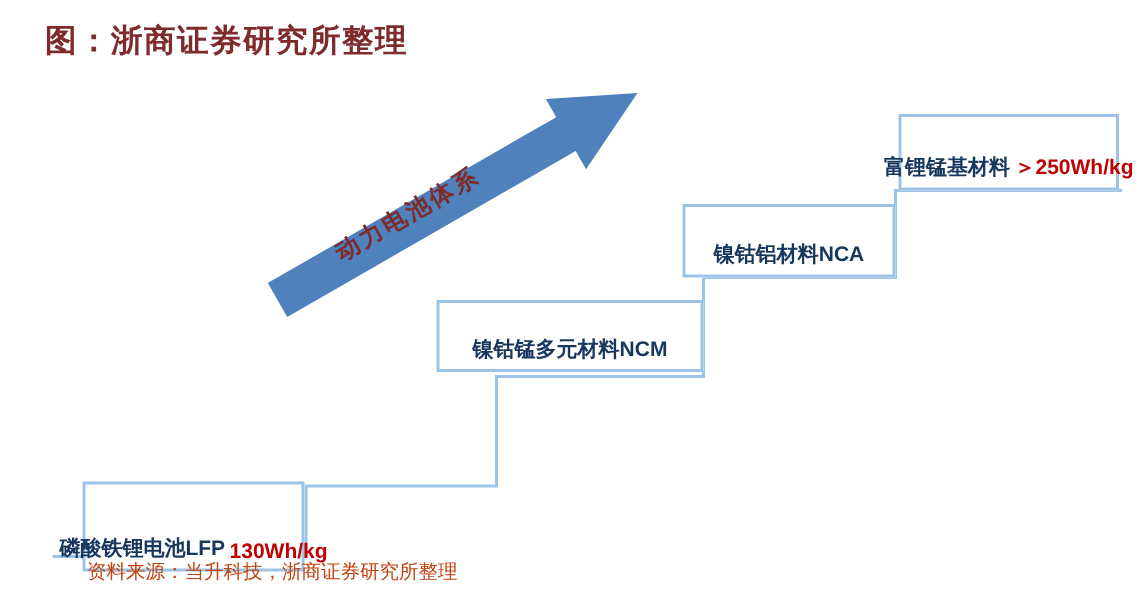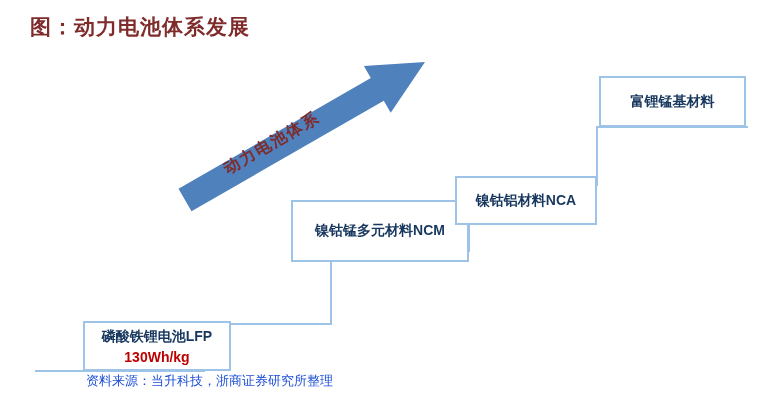--- a/index.html
+++ b/index.html
@@ -37,78 +37,78 @@
     font-weight: bold;
     letter-spacing: 2px;
     color: var(--title-text, #7F2B2B);
     z-index: 3;
   }
   .step-box {
     position: absolute;
     background: #ffffff;
     border: 2px solid var(--box-border, #9DC3E6);
     display: flex;
-    flex-direction: column;
+    flex-direction: row;
     justify-content: center;
-    align-items: center;
+    align-items: flex-end;
     gap: 3px;
-    padding: 18px 4px;
+    padding: 4px 4px;
     z-index: 2;
   }
   .step-name {
     font-size: 14px;
     font-weight: bold;
     color: var(--name-text, #17375E);
     white-space: nowrap;
   }
   .step-value {
     font-size: 14px;
     font-weight: bold;
     color: var(--value-text, #C00000);
     white-space: nowrap;
   }
   .source {
     position: absolute;
     left: 58px;
     top: 372px;
     font-size: 13px;
-    color: #1d4ed8;
+    color: #c2410c;
     z-index: 2;
-    margin-left: 28px;
   }
 </style>
 </head>
 <body>
 
 <div class="canvas">
 
-  <h1 class="title">图：动力电池体系发展</h1>
+  <h1 class="title">图：浙商证券研究所整理</h1>
 
   <svg class="stairs-svg" viewBox="0 0 764 409" aria-hidden="true">
 
     <polyline points="35,371 204,371 204,324 331,324 331,251 469,251 469,185 597,185 597,127 748,127" fill="none" stroke="var(--step-line, #9DC3E6)" stroke-width="2"></polyline>
 
     <polygon points="191.5,211.3 383.8,100.7 390.7,112.8 425,62 363.9,66 370.8,78.1 178.5,188.7" fill="var(--arrow-fill, #4F81BD)"></polygon>
   </svg>
 
   <div class="arrow-label">动力电池体系</div>
 
-  <div class="step-box" style="left:55px; top:321px; width:148px; height:50px;margin-left:28px;">
+  <div class="step-box" style="left:55px; top:321px; width:148px; height:60px;">
     <div class="step-name">磷酸铁锂电池LFP</div>
     <div class="step-value">130Wh/kg</div>
   </div>
 
 
-  <div class="step-box" style="left:291px; top:200px; width:178px; height:62px;">
+  <div class="step-box" style="left:291px; top:200px; width:178px; height:48px;">
     <div class="step-name">镍钴锰多元材料NCM</div>
   </div>
 
-  <div class="step-box" style="left:455px; top:136px; width:142px; height:49px;margin-top:40px;">
+  <div class="step-box" style="left:455px; top:136px; width:142px; height:49px;">
     <div class="step-name">镍钴铝材料NCA</div>
   </div>
 
   <div class="step-box" style="left:599px; top:76px; width:147px; height:51px;">
     <div class="step-name">富锂锰基材料</div>
+    <div class="step-value">＞250Wh/kg</div>
   </div>
 
   <div class="source">资料来源：当升科技，浙商证券研究所整理</div>
 
 </div>
 
 </body></html>

